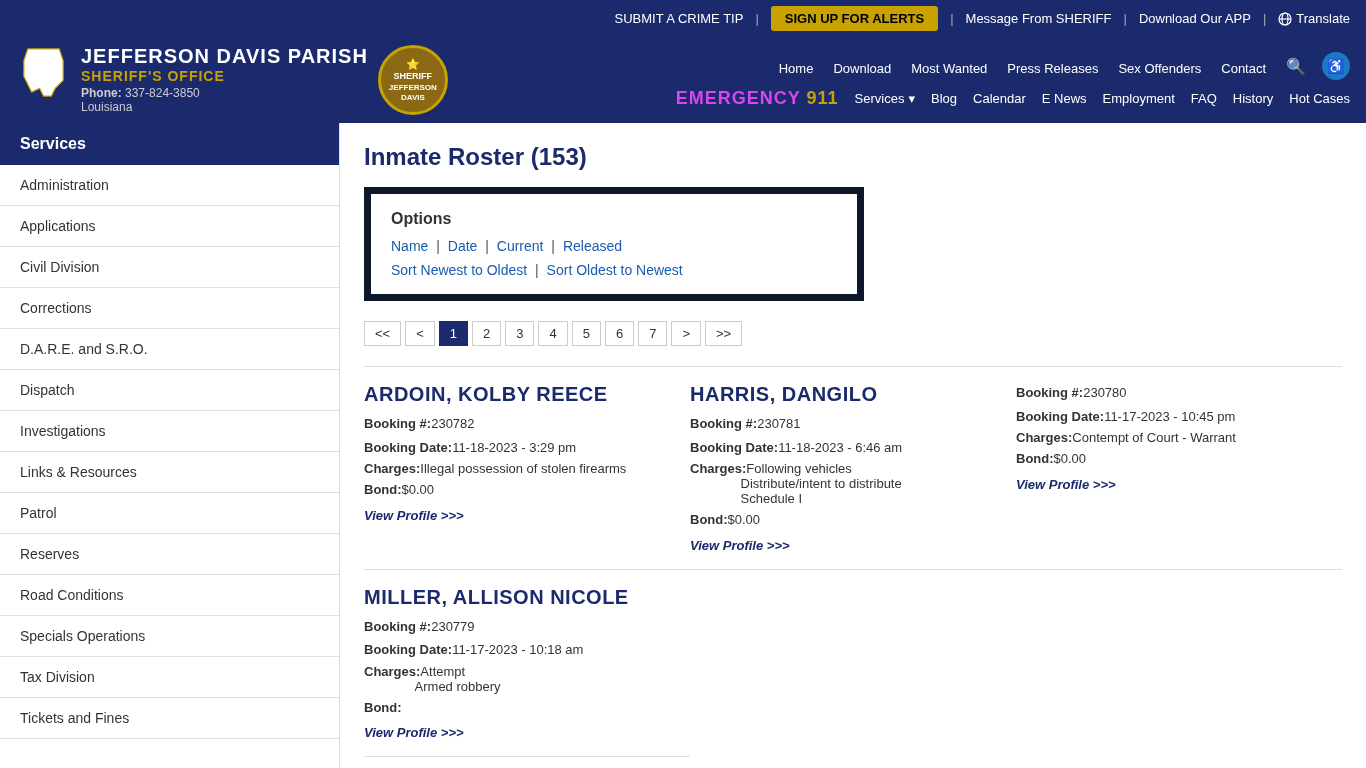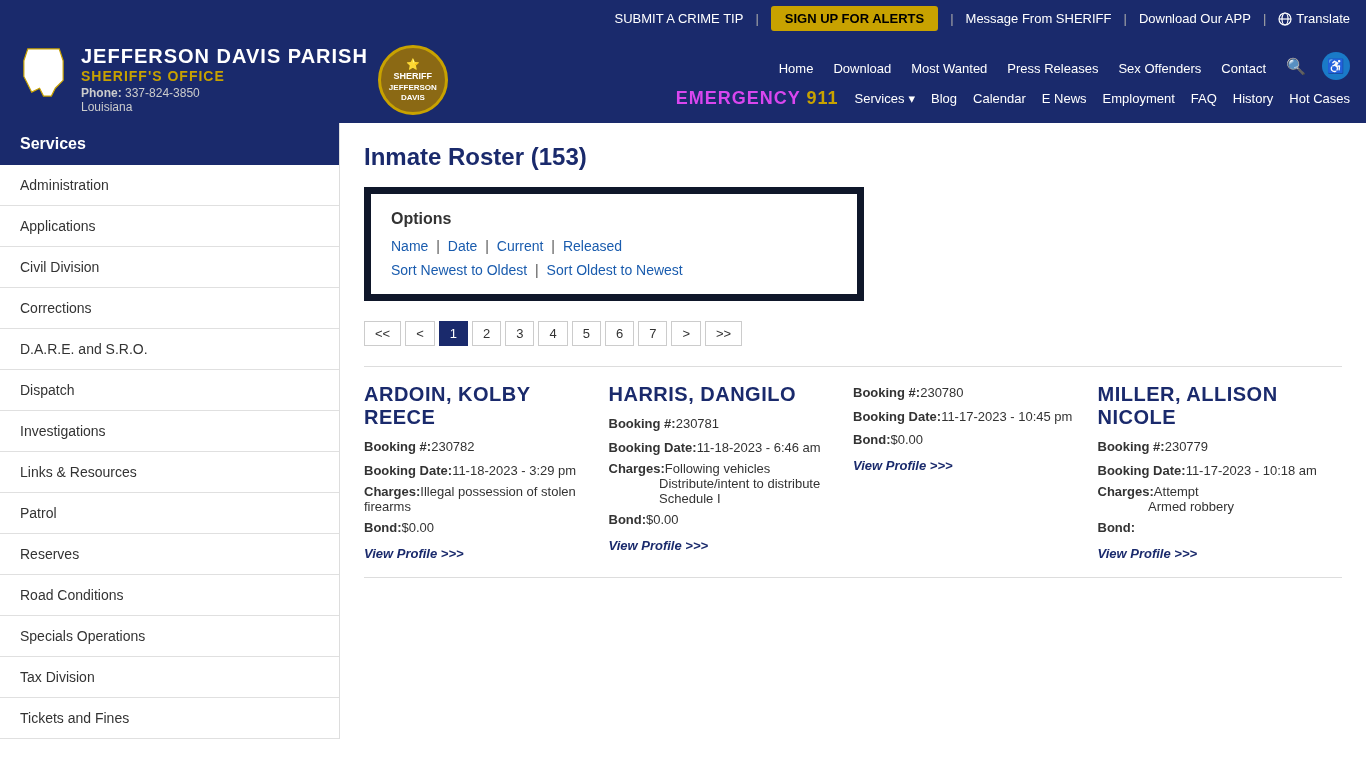--- a/index.html
+++ b/index.html
@@ -206,21 +206,21 @@
     }
     .page-btn.active {
       background: #1a2a6c;
       color: #fff;
       border-color: #1a2a6c;
     }
 
     
     .inmate-grid {
       display: grid;
-      grid-template-columns: 1fr 1fr 1fr 1fr;
+      grid-template-columns: 1fr 1fr 1fr;
       gap: 0;
     }
     .inmate-card {
       padding: 16px 0;
       border-bottom: 1px solid #ddd;
       padding-right: 20px;
     }
     .inmate-name {
       font-size: 20px;
       font-weight: bold;
@@ -437,20 +437,23 @@
         <a class="view-profile">View Profile &gt;&gt;&gt;</a>
       </div>
 
       <div class="inmate-card">
         <div class="inmate-detail">
           <strong>Booking #:</strong>230780
         </div>
         <div class="inmate-detail">
           <strong>Booking Date:</strong>11-17-2023 - 10:45 pm
         </div>
+        <div class="inmate-charges">
+          <strong>Charges:</strong>Contempt of Court - Warrant
+        </div>
         <div class="inmate-detail">
           <strong>Bond:</strong>$0.00
         </div>
         <a class="view-profile">View Profile &gt;&gt;&gt;</a>
       </div>
 
       <div class="inmate-card">
         <div class="inmate-name">MILLER, ALLISON NICOLE</div>
         <div class="inmate-detail">
           <strong>Booking #:</strong>230779

